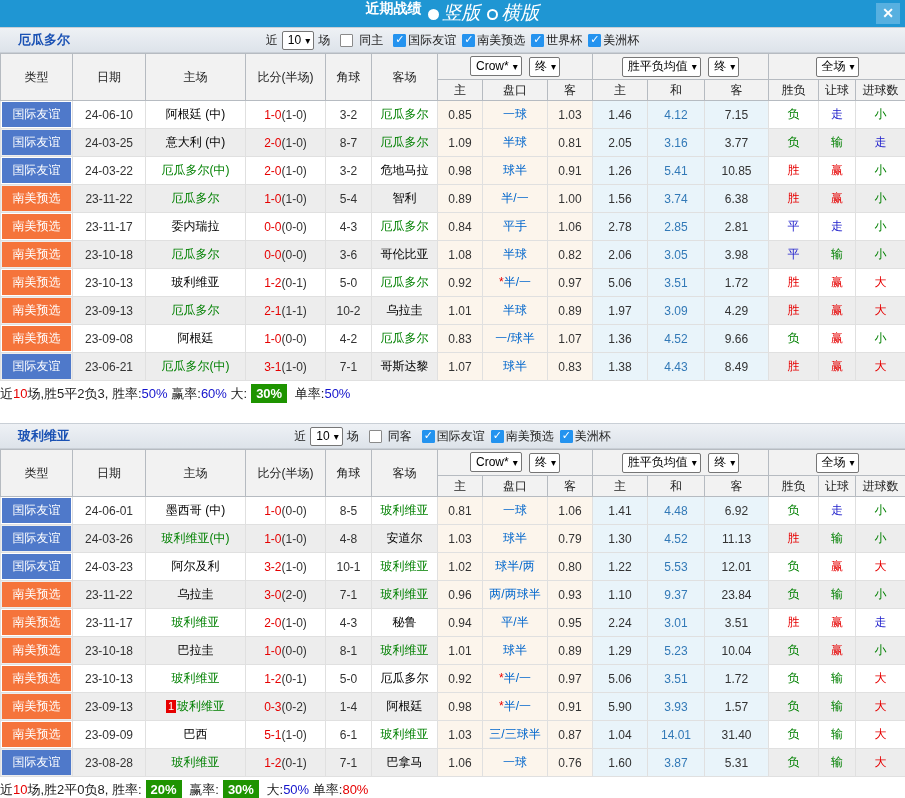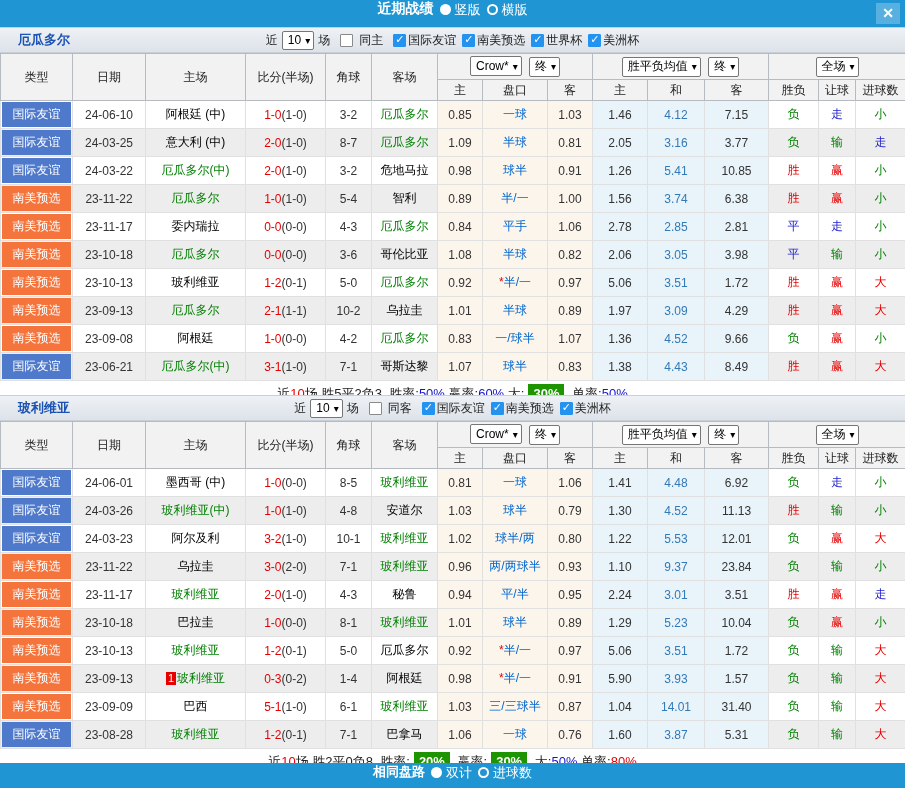--- a/index.html
+++ b/index.html
@@ -9,21 +9,21 @@
   
   .bluebar { position: relative; background: #1f96d3; color: #fff;
              display: flex; justify-content: center; }
   .topbar { height: 27px; }
   .bottombar { height: 25px; }
   .bar-title { font-weight: bold; font-size: 14px; }
   .bottombar .bar-title { font-size: 13px; }
   .radio { display: inline-block; width: 11px; height: 11px; border-radius: 50%;
            border: 2px solid #fff; background: transparent; vertical-align: -1px; margin: 0 4px 0 6px; cursor: pointer; }
   .radio.on { background: #fff; }
-  .bar-opt { font-size: 13px; }
+  .bar-opt { font-size: 19px; font-style: italic; }
   .close-btn { position: absolute; right: 5px; top: 3px; width: 24px; height: 21px;
                background: #57b0e0; border: 0; color: #fff; font-size: 14px; font-weight: bold;
                line-height: 19px; text-align: center; cursor: pointer; padding: 0; }
 
   
   .sec-header { height: 26px; background: linear-gradient(#eef1f5, #dde3ea);
                 border-top: 1px solid #c9cfd6; border-bottom: 1px solid #c9cfd6;
                 display: flex; align-items: center; font-size: 12px; color: #222; }
   .team-name { color: #1b52b4; font-weight: bold; font-size: 13px; margin-left: 18px; }
   .controls { position: absolute; left: 0; right: 0; display: flex; justify-content: center;
@@ -66,21 +66,21 @@
   .ht { color: #333; }
   td.c-hcp { color: #0066cc; }
   .star { color: #e60000; }
   td.c-res.r { color: #e60000; }
   td.c-res.g { color: #008000; }
   td.c-res.b { color: #2222cc; }
   .num-badge { display: inline-block; background: #e60000; color: #fff; font-size: 11px;
                line-height: 13px; padding: 0 2px; margin-right: 1px; }
 
   
-  .sum { height: 14px; line-height: 26px; text-align: center; font-size: 13px; color: #222; }
+  .sum { height: 42px; line-height: 26px; font-size: 13px; color: #222; }
   .sum .sk { color: #222; }
   .sum .sr { color: #e60000; }
   .sum .sb { color: #1414cc; }
   .sum .sg { background: #1e9400; color: #fff; font-weight: bold; padding: 2px 5px; margin: 0 4px; }
 </style>
 </head>
 <body>
 
 <div class="app">
 

